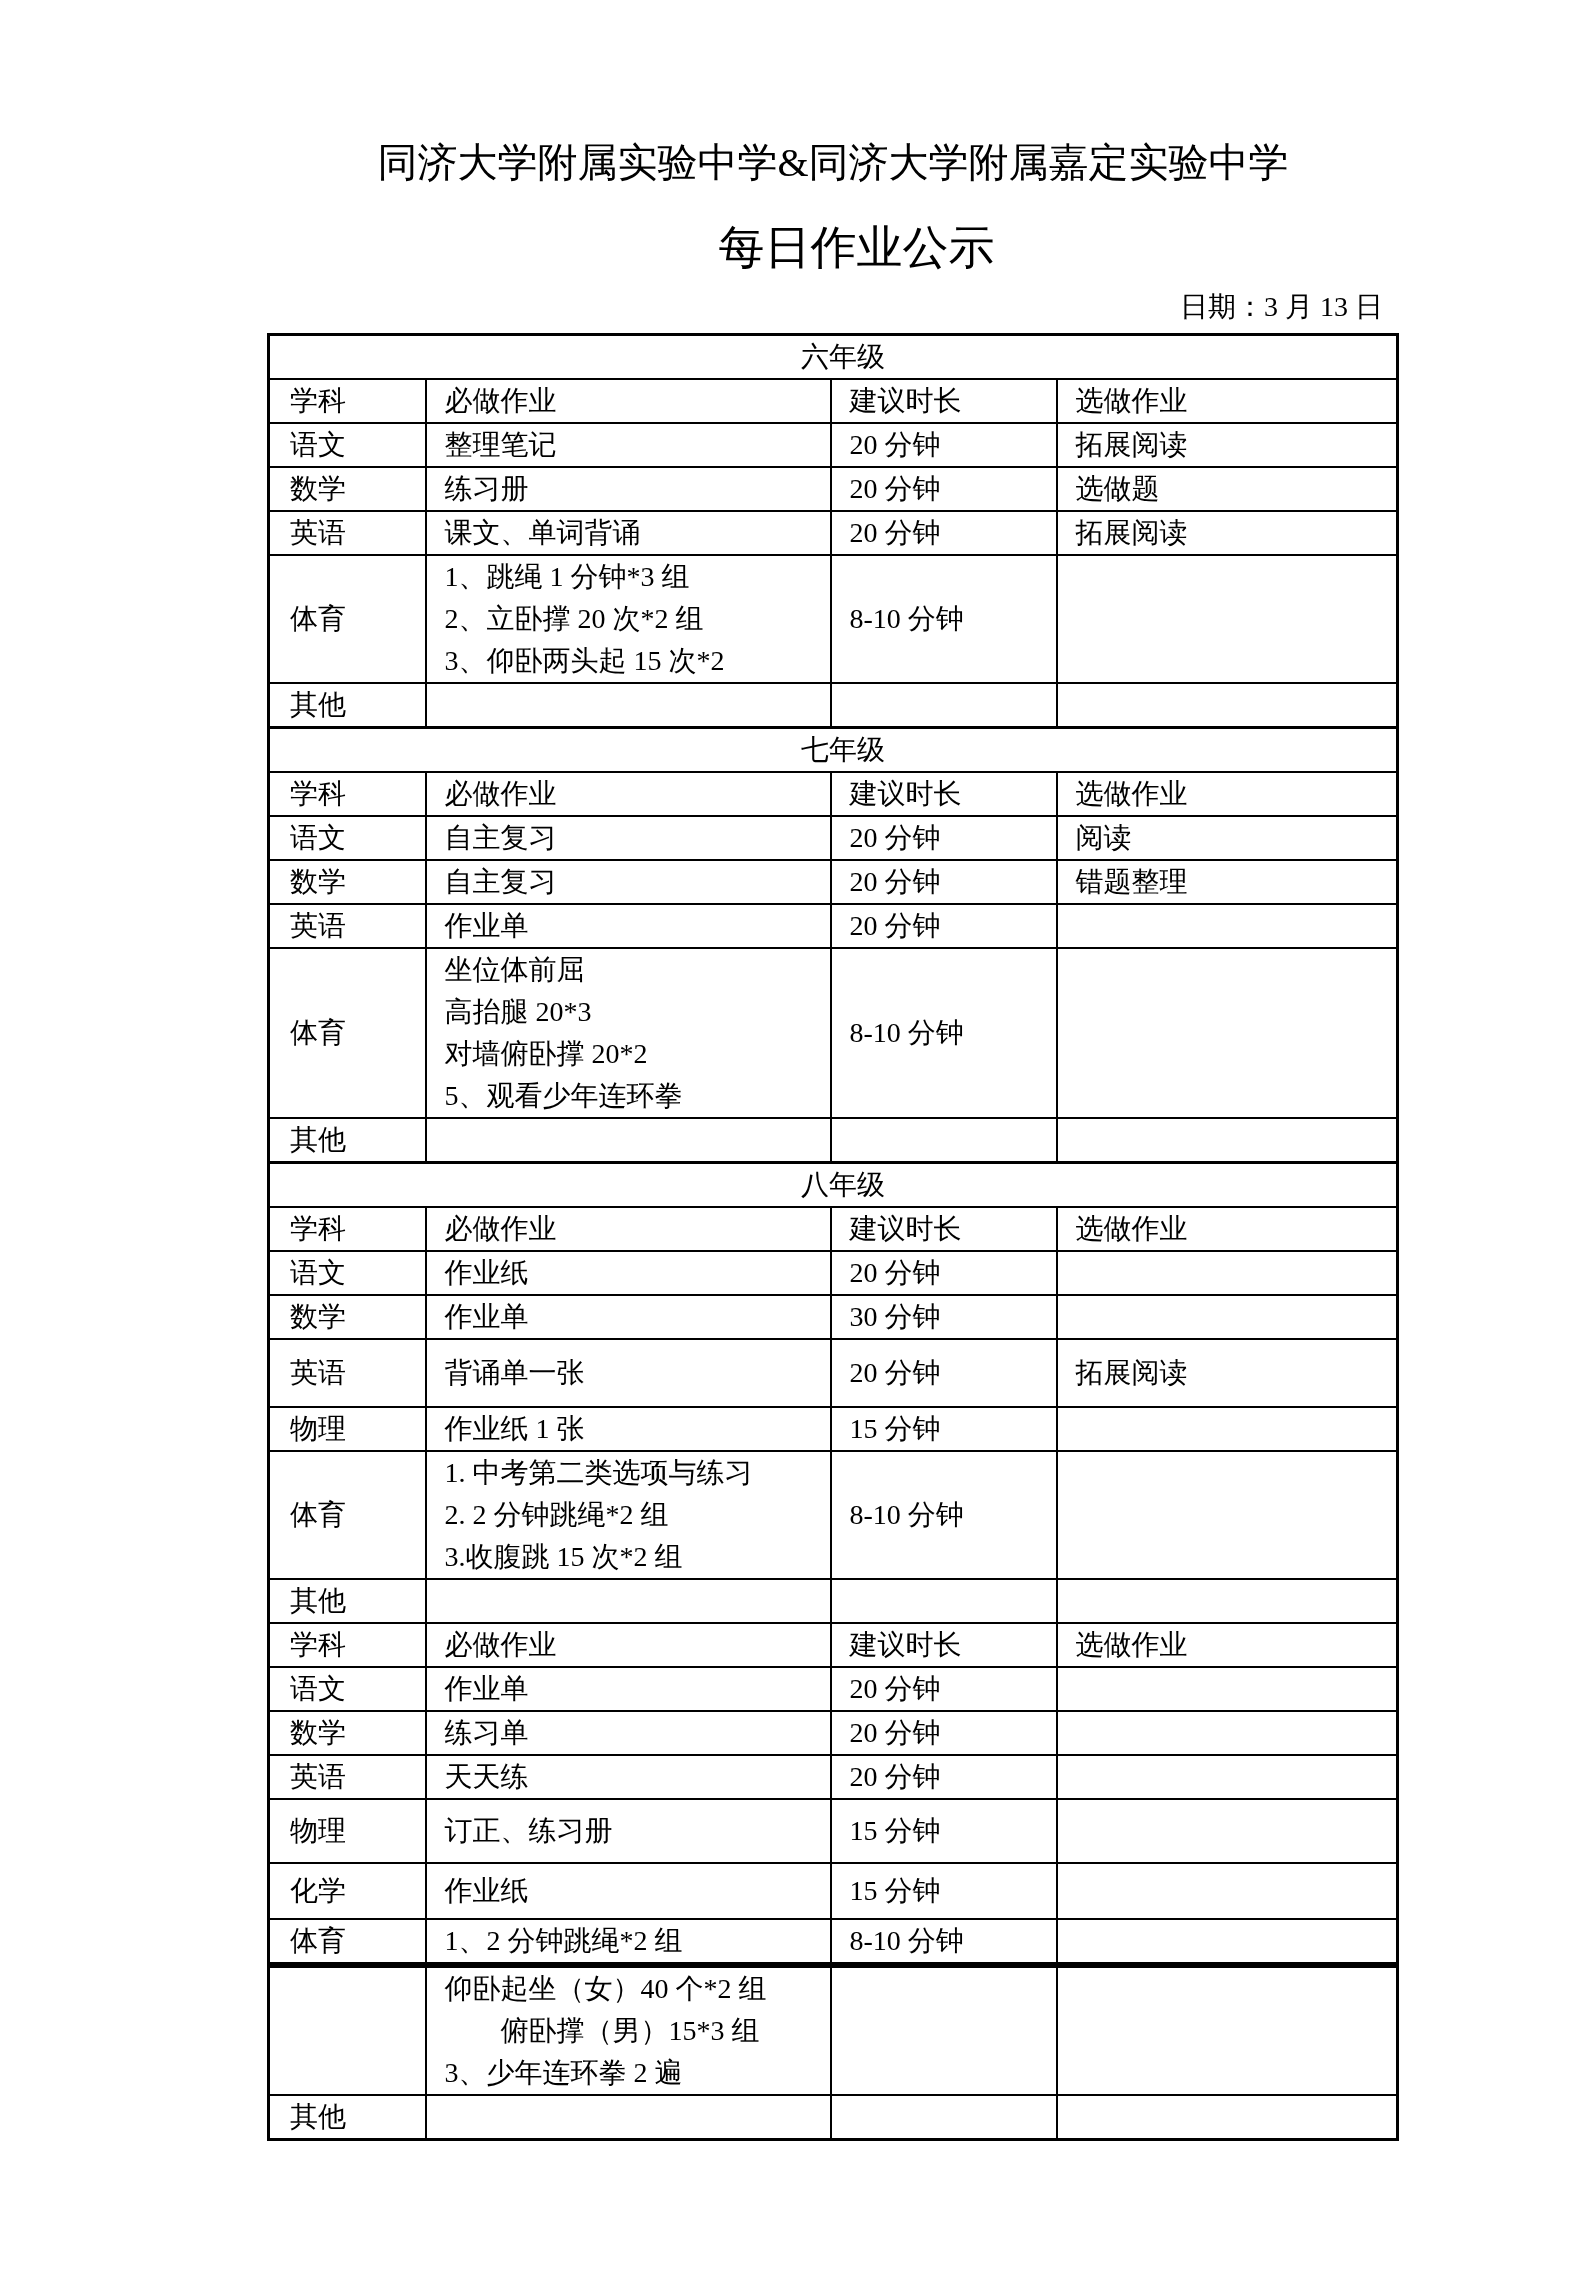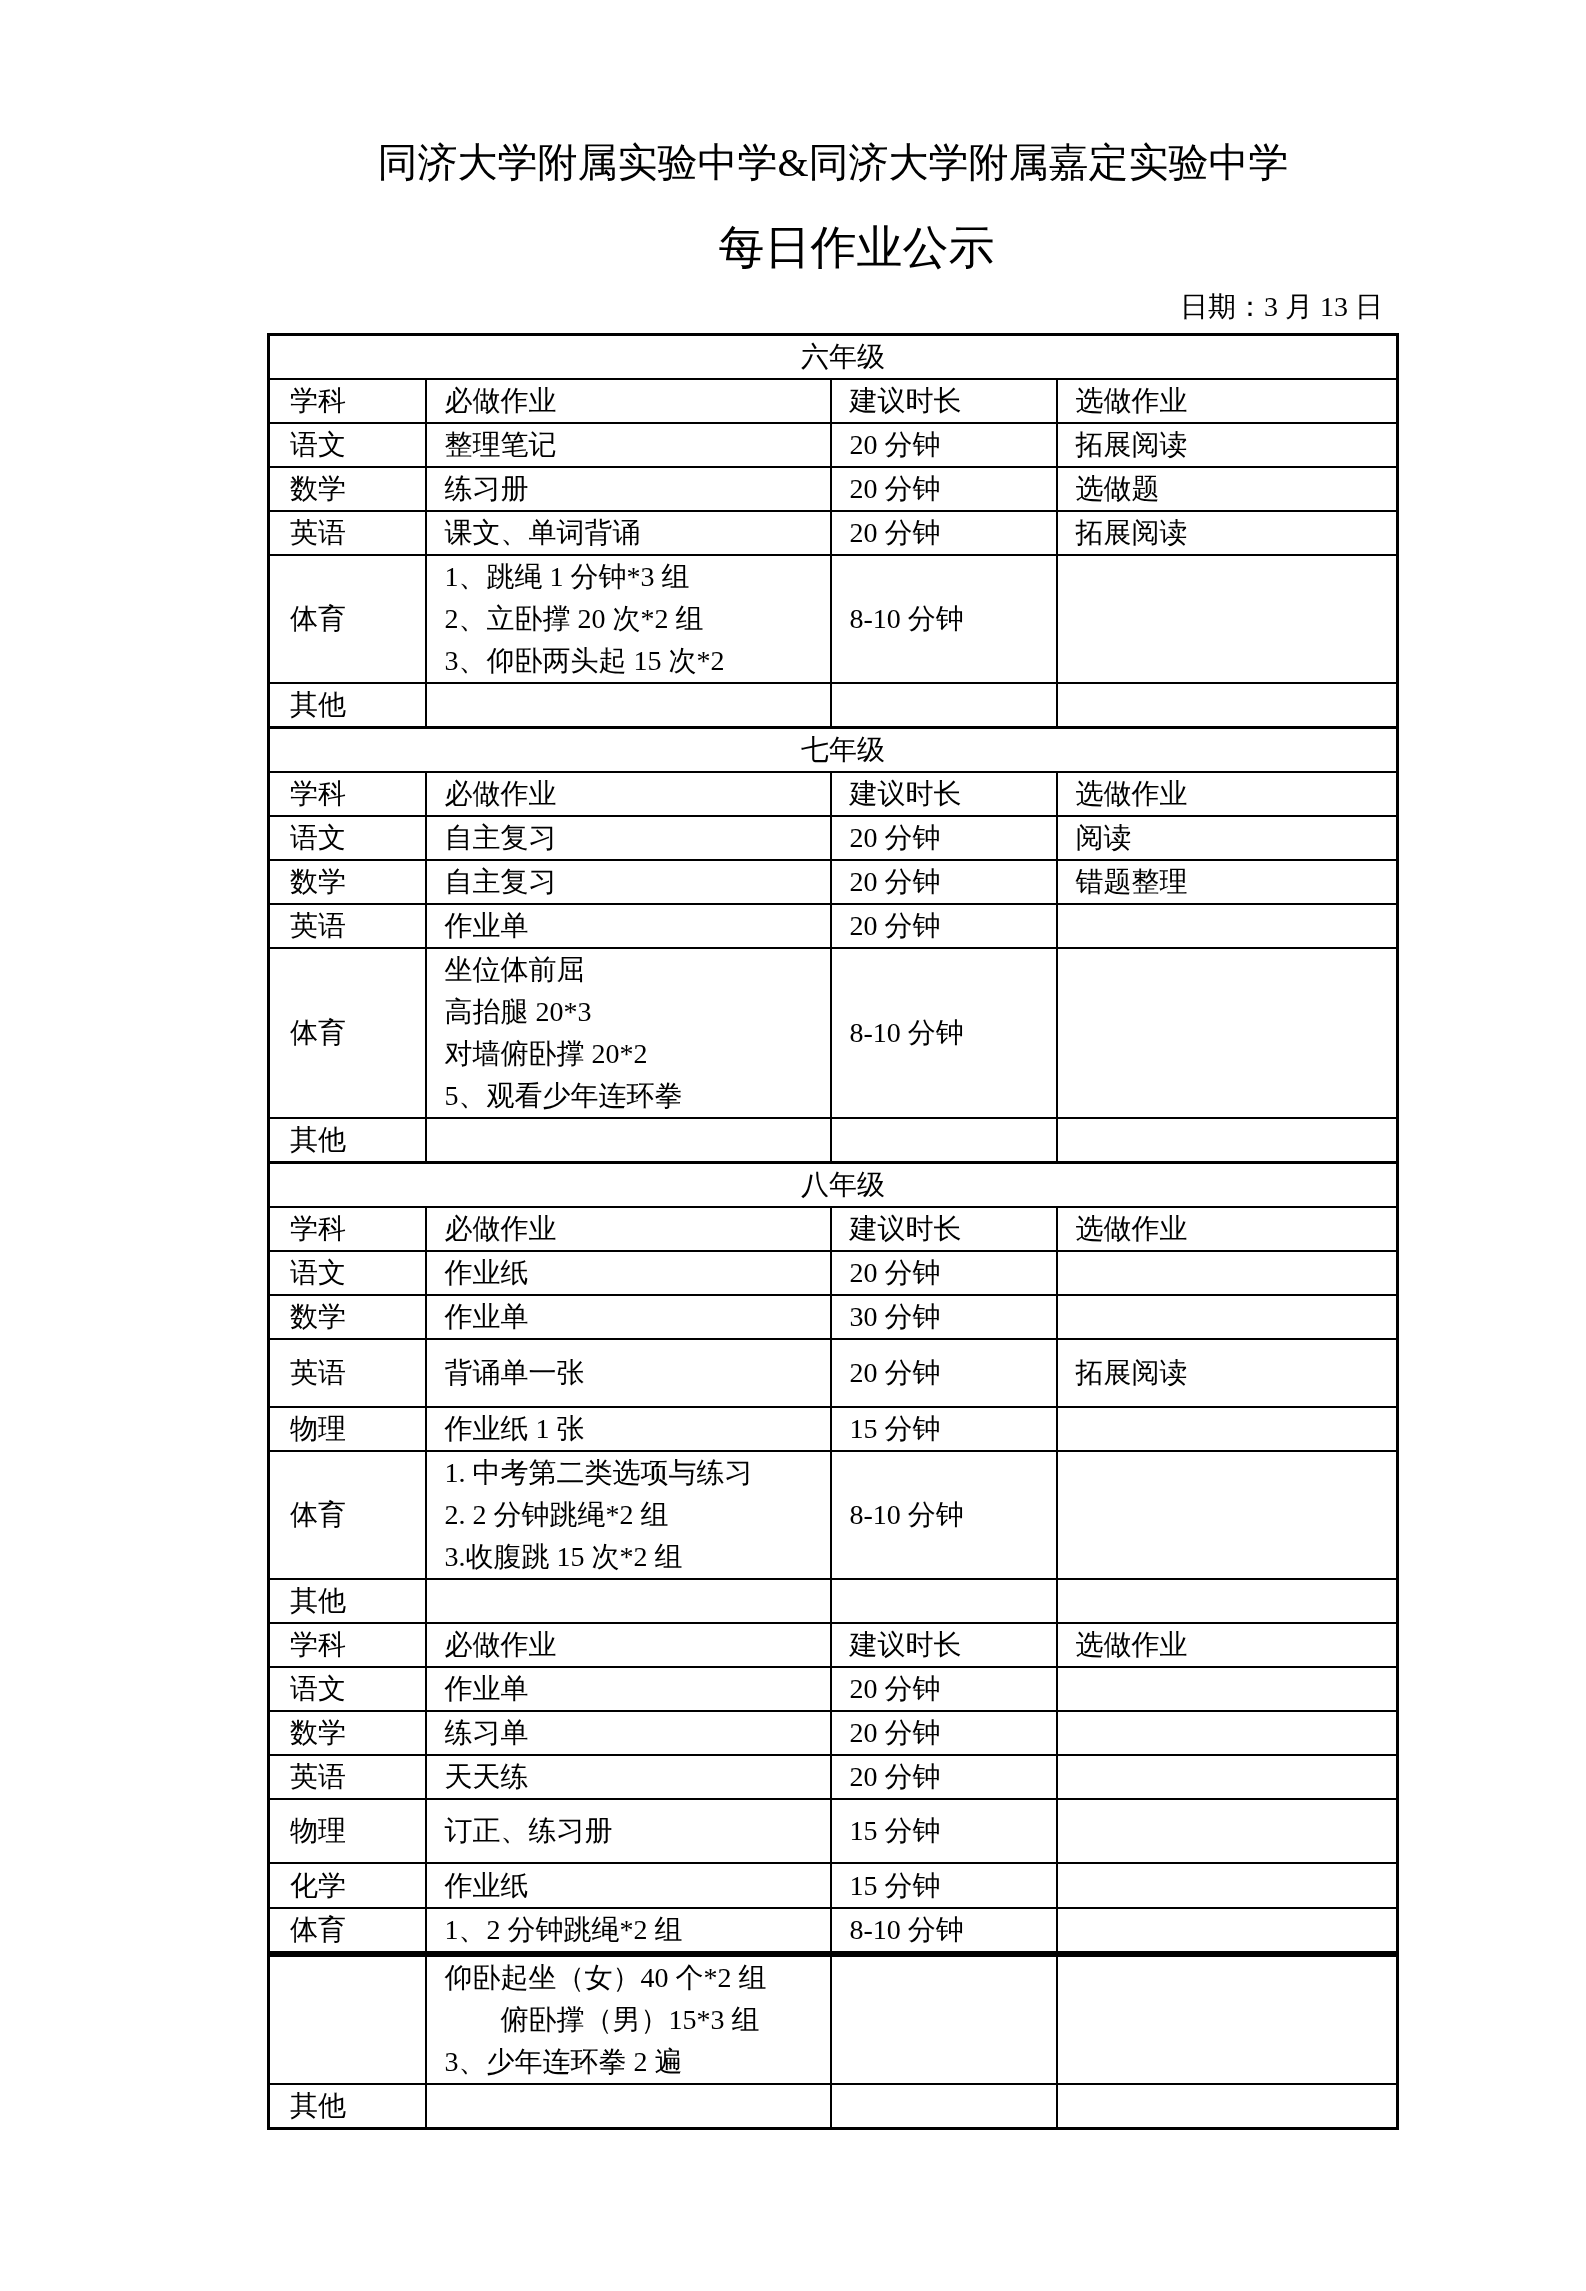--- a/index.html
+++ b/index.html
@@ -245,21 +245,21 @@
         <td>天天练</td>
         <td>20 分钟</td>
         <td></td>
       </tr>
       <tr style="height:64px">
         <td class="top">物理</td>
         <td>订正、练习册</td>
         <td>15 分钟</td>
         <td></td>
       </tr>
-      <tr style="height:45px">
+      <tr style="height:56px">
         <td>化学</td>
         <td>作业纸</td>
         <td>15 分钟</td>
         <td></td>
       </tr>
       <tr style="height:44px">
         <td>体育</td>
         <td>1、2 分钟跳绳*2 组</td>
         <td>8-10 分钟</td>
         <td></td>

